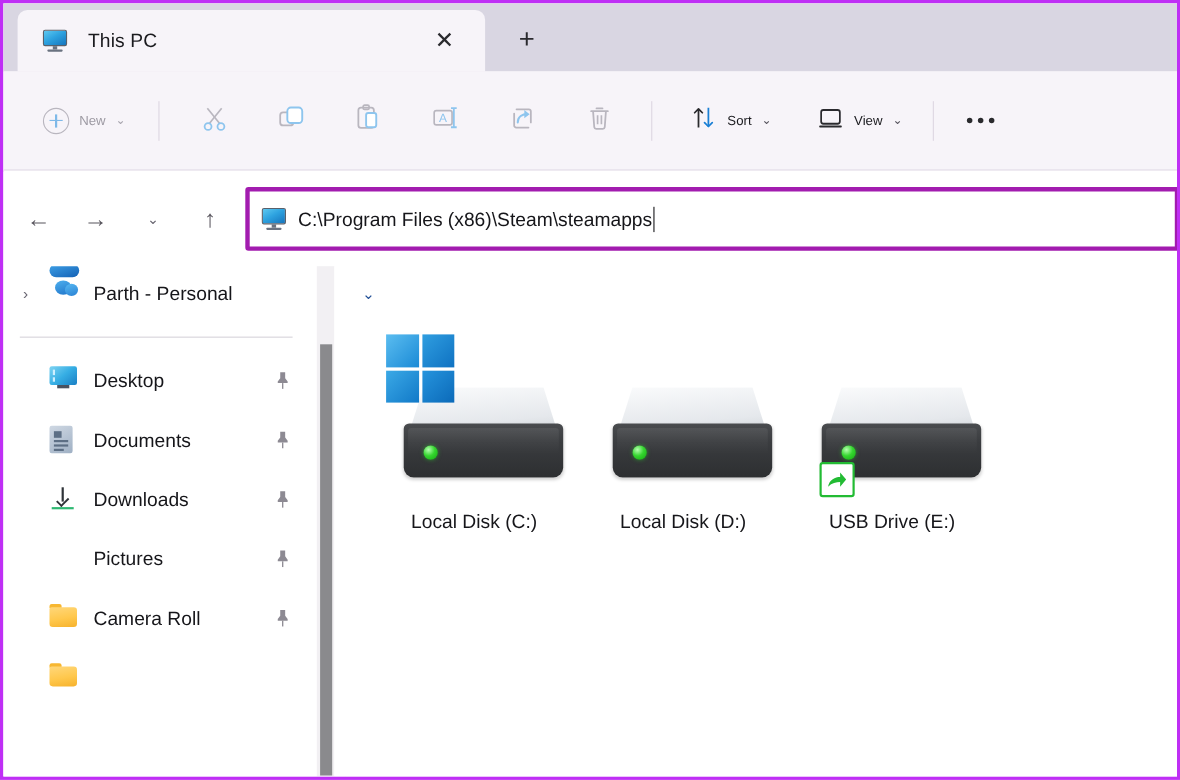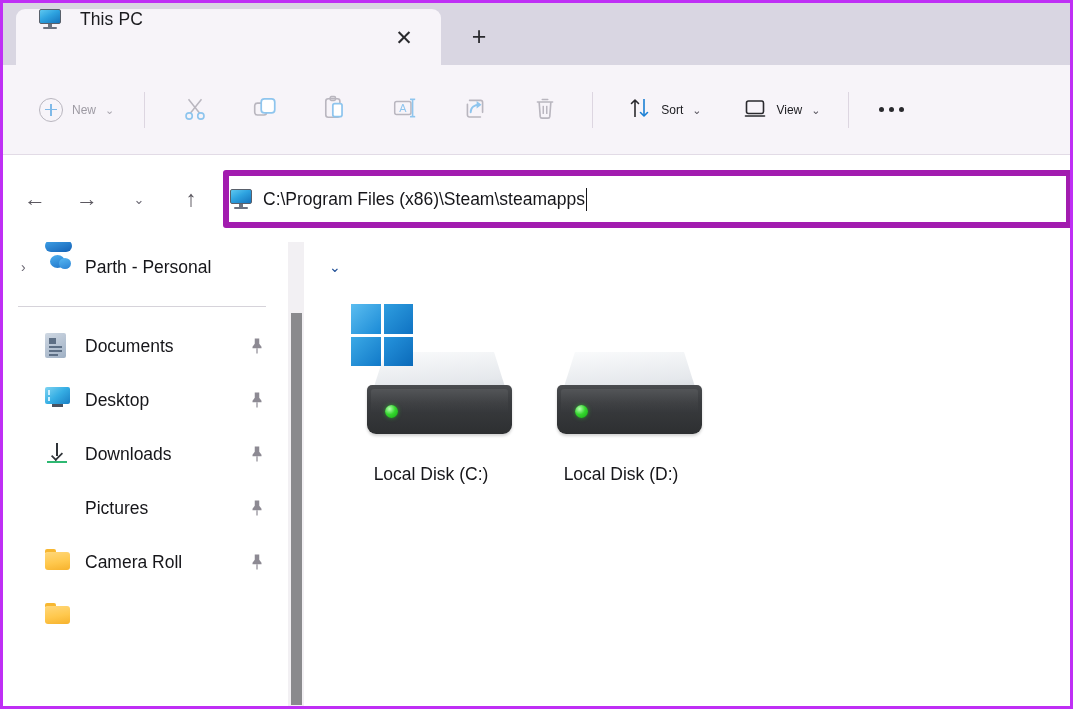--- a/index.html
+++ b/index.html
@@ -20,21 +20,21 @@
   
   .titlebar {
     position: absolute; left: 0; top: 0; right: 0; height: 62px;
     background: #d9d6e2;
   }
   .tab {
     position: absolute; left: 13px; top: 6px;
     width: 425px; height: 56px;
     background: #f7f4f9;
     border-radius: 9px 9px 0 0;
-    display: flex; 
+    display: flex; align-items: center;
   }
   .tab-icon { margin-left: 23px; width: 22px; height: 20px; position: relative; flex: none; }
   .monitor-screen {
     position: absolute; left: 0; top: 0; width: 22px; height: 15px;
     border-radius: 2px;
     background: linear-gradient(150deg, #5ec8f0 0%, #2ea3e0 45%, #1574bd 100%);
     border: 1.5px solid #59606b;
   }
   .monitor-neck {
     position: absolute; left: 9px; top: 15px; width: 4px; height: 3px; background: #6a7280;
@@ -95,22 +95,22 @@
     background: #ffffff; display: flex; align-items: center;
   }
   .nav-btn {
     width: 40px; height: 40px; display: flex; align-items: center; justify-content: center;
     color: #5b5860; font-size: 22px; line-height: 1; border-radius: 5px; cursor: pointer;
     flex: none;
   }
   .nav-btn.small { font-size: 13px; color: #6b6873; }
   .addressbar {
     position: absolute; left: 220px; top: 167px; right: -2px; height: 58px;
-    background: #ffffff; border: 6px solid #a21caf; border-radius: 3px;
-    display: flex; align-items: center; padding-left: 1px;
+    background: #ffffff; border: 4px solid #a21caf; border-radius: 3px;
+    display: flex; align-items: center; padding-left: 11px;
   }
   .addr-icon { width: 22px; height: 20px; position: relative; flex: none; }
   .addr-text {
     margin-left: 11px; font-size: 17.5px; color: #16161a; white-space: nowrap;
   }
   .caret {
     width: 1.5px; height: 23px; background: #16161a; margin-left: 1px;
   }
 
   
@@ -431,43 +431,43 @@
         <span class="ic-cloud"><i class="c1"></i><i class="c2"></i><i class="c3"></i></span>
       </span>
       <span class="side-label">Parth - Personal</span>
     </div>
 
     <div class="side-sep"></div>
 
     <div class="side-item">
       <span class="side-chevron"></span>
       <span class="side-icon">
+        <span class="ic-desk"><i class="scr"></i><i class="bar1"></i><i class="bar2"></i><i class="stand"></i></span>
+      </span>
+      <span class="side-label">Desktop</span>
+      <span class="pin">
+        <svg width="18" height="18" viewBox="0 0 24 24" style="transform:rotate(-45deg)">
+          <path d="M9 2h6v7l3 4v2H6v-2l3-4z" fill="#8d8a93"></path>
+          <rect x="11.2" y="15" width="1.6" height="7" fill="#8d8a93"></rect>
+        </svg>
+      </span>
+    </div>
+
+    <div class="side-item">
+      <span class="side-chevron"></span>
+      <span class="side-icon">
         <span class="ic-doc">
           <i class="page"></i>
           <i class="ln" style="top:5px;width:7px;height:6px;"></i>
           <i class="ln" style="top:13px;width:13px;"></i>
           <i class="ln" style="top:17px;width:13px;"></i>
           <i class="ln" style="top:21px;width:9px;"></i>
         </span>
       </span>
       <span class="side-label">Documents</span>
-      <span class="pin">
-        <svg width="18" height="18" viewBox="0 0 24 24" style="transform:rotate(-45deg)">
-          <path d="M9 2h6v7l3 4v2H6v-2l3-4z" fill="#8d8a93"></path>
-          <rect x="11.2" y="15" width="1.6" height="7" fill="#8d8a93"></rect>
-        </svg>
-      </span>
-    </div>
-
-    <div class="side-item">
-      <span class="side-chevron"></span>
-      <span class="side-icon">
-        <span class="ic-desk"><i class="scr"></i><i class="bar1"></i><i class="bar2"></i><i class="stand"></i></span>
-      </span>
-      <span class="side-label">Desktop</span>
       <span class="pin">
         <svg width="18" height="18" viewBox="0 0 24 24" style="transform:rotate(-45deg)">
           <path d="M9 2h6v7l3 4v2H6v-2l3-4z" fill="#8d8a93"></path>
           <rect x="11.2" y="15" width="1.6" height="7" fill="#8d8a93"></rect>
         </svg>
       </span>
     </div>
 
     <div class="side-item">
       <span class="side-chevron"></span>
@@ -553,17 +553,32 @@
         <div class="drive-art">
           <div class="hdd">
             <div class="top"></div>
             <div class="front"></div>
             <div class="led"></div>
           </div>
         </div>
         <div class="drive-label">Local Disk (D:)</div>
       </div>
 
+      <div class="drive">
+        <div class="drive-art">
+          <div class="hdd">
+            <div class="top"></div>
+            <div class="front"></div>
+            <div class="led"></div>
+          </div>
+          <div class="shortcut-badge">
+            <svg width="22" height="22" viewBox="0 0 24 24">
+              <path d="M3 19c1.5-7 7-9.5 12-9.5V5l6 7-6 7v-4.5c-4 0-8 1-12 4.5z" fill="#22bb33"></path>
+            </svg>
+          </div>
+        </div>
+        <div class="drive-label">USB Drive (E:)</div>
+      </div>
 
     </div>
   </div>
 
 </div>
 
 </body></html>

